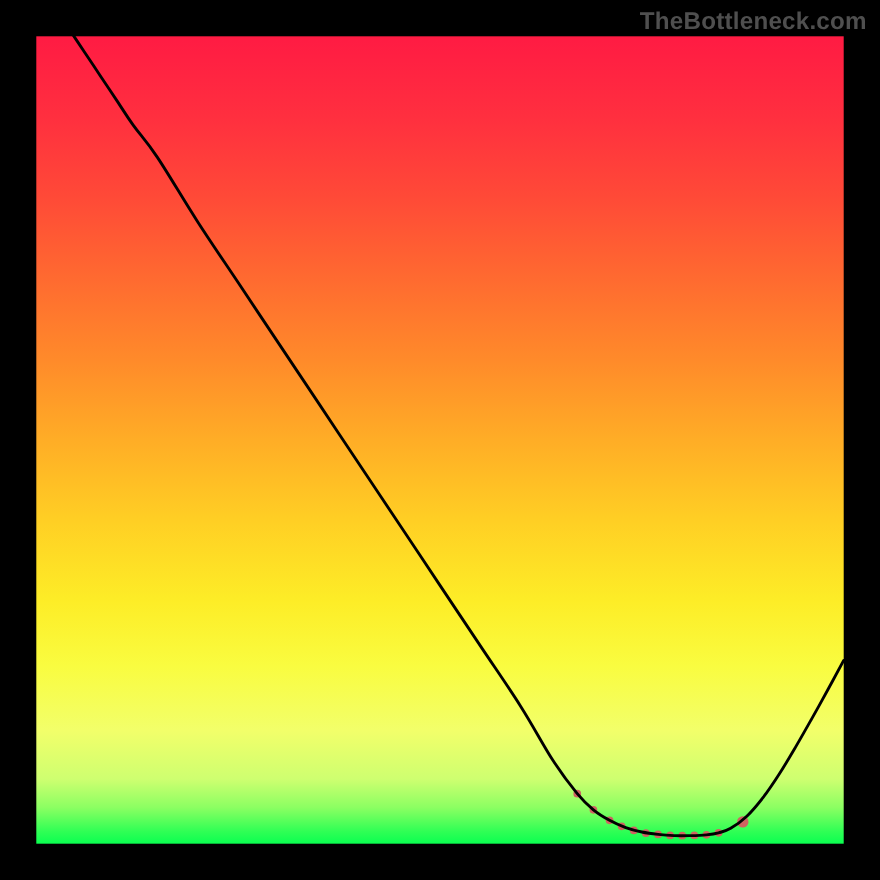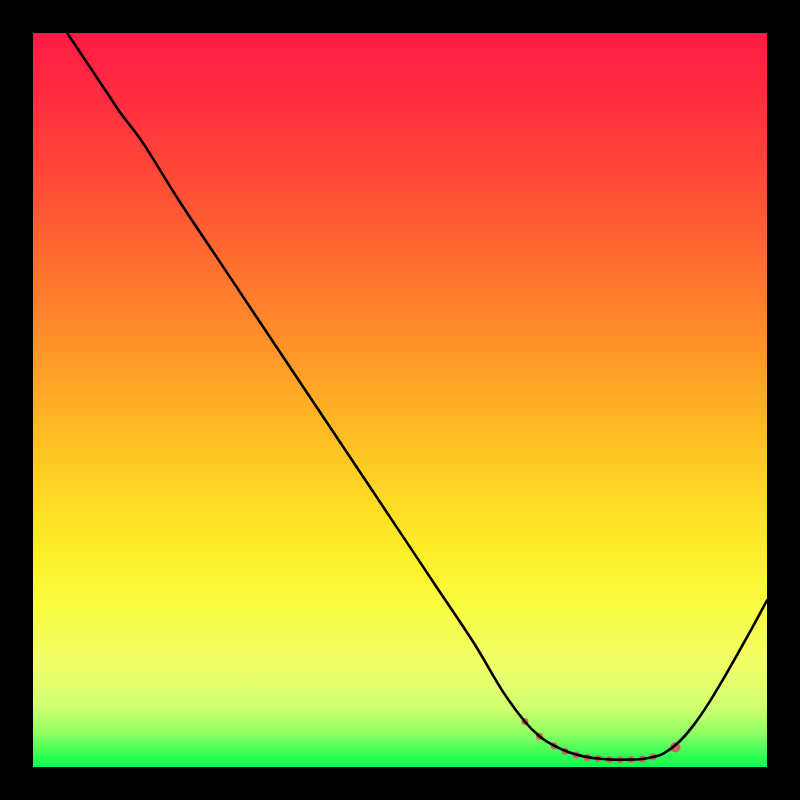--- a/index.html
+++ b/index.html
@@ -49,20 +49,21 @@
     stroke-linecap: round;
     stroke-linejoin: round;
   }
   .marker {
     fill: #cf6361;
   }
 </style>
 </head>
 <body>
 <div class="stage">
+  <div class="watermark">TheBottleneck.com</div>
   <div class="plot">
     <svg id="svg" xmlns="http://www.w3.org/2000/svg">
       <defs>
         <linearGradient id="bg-grad" x1="0" y1="0" x2="0" y2="1">
         <stop offset="0.00%" stop-color="#ff1b43"></stop>
             <stop offset="10.00%" stop-color="#ff2f3f"></stop>
             <stop offset="20.00%" stop-color="#ff4a37"></stop>
             <stop offset="30.00%" stop-color="#ff6a30"></stop>
             <stop offset="40.00%" stop-color="#ff8a2a"></stop>
             <stop offset="50.00%" stop-color="#ffad26"></stop>

